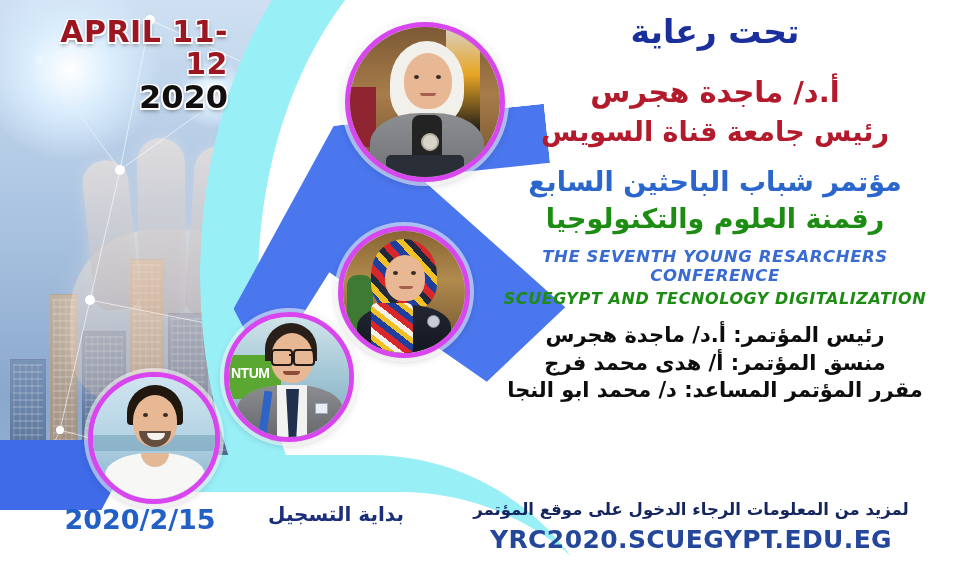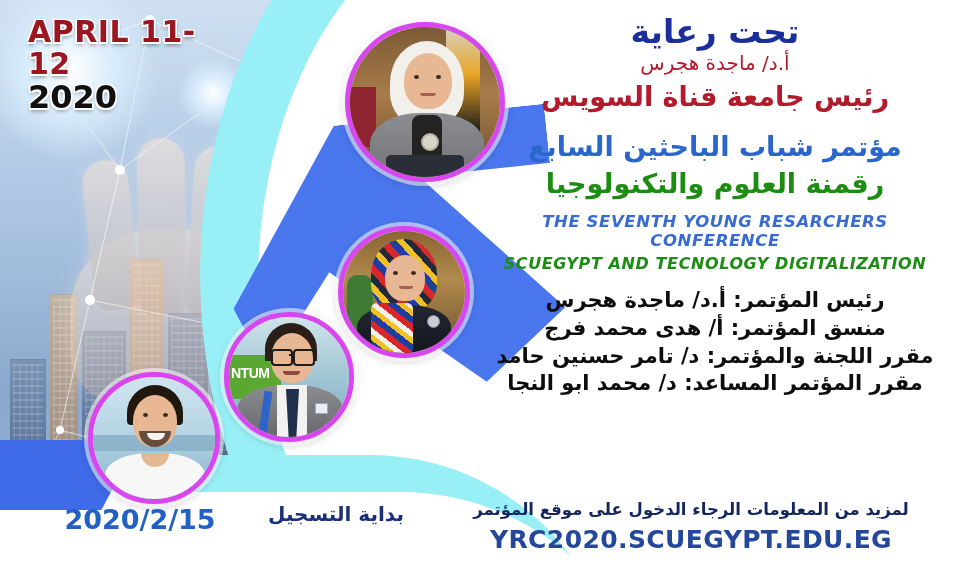--- a/index.html
+++ b/index.html
@@ -86,35 +86,35 @@
   .p-bg{position:absolute;inset:0;}
   .head{position:absolute;border-radius:50% 50% 45% 45%;background:#e8b894;}
   .body{position:absolute;border-radius:44% 44% 0 0;}
   .hijab{position:absolute;border-radius:50% 50% 38% 38%;}
   .eye{position:absolute;width:5px;height:4px;border-radius:50%;background:#3a2a20;}
   .mouth{position:absolute;height:3px;border-radius:0 0 8px 8px;background:#a6604f;}
   .glasses{position:absolute;border:2.5px solid #201b18;border-radius:4px;}
   .tie{position:absolute;background:#20304d;}
 
   
-  .date-badge{position:absolute;left:28px;top:16px;width:200px;text-align:left;z-index:30;}
+  .date-badge{position:absolute;left:28px;top:16px;width:200px;text-align:right;z-index:30;}
   .date-badge .l1{
     font-size:30px;font-weight:bold;color:#9c1621;letter-spacing:.5px;
     text-shadow:-1.5px -1.5px 0 #fff,1.5px -1.5px 0 #fff,-1.5px 1.5px 0 #fff,1.5px 1.5px 0 #fff,0 3px 4px rgba(0,0,0,.45);
     line-height:1.05;
   }
   .date-badge .l2{
     font-size:32px;font-weight:bold;color:#101010;margin-top:2px;
     text-shadow:-1.5px -1.5px 0 #fff,1.5px -1.5px 0 #fff,-1.5px 1.5px 0 #fff,1.5px 1.5px 0 #fff,0 3px 4px rgba(0,0,0,.4);
     line-height:1.05;
   }
 
   .right-col{position:absolute;left:480px;top:8px;width:470px;text-align:center;z-index:40;direction:rtl;}
   .t-patronage{font-size:33px;font-weight:bold;color:#1a2f9c;line-height:1.12;margin-top:6px;}
-  .t-name{font-size:20px;font-weight:normal;color:#b31a2c;line-height:1.2;margin-top:0;}
+  .t-name{font-size:29px;font-weight:bold;color:#b31a2c;line-height:1.2;margin-top:24px;}
   .t-role{font-size:27px;font-weight:bold;color:#b31a2c;line-height:1.2;margin-top:6px;}
   .t-conf-ar{font-size:27px;font-weight:bold;color:#2a66cc;line-height:1.2;margin-top:18px;}
   .t-theme-ar{font-size:27px;font-weight:bold;color:#1c8c12;line-height:1.2;margin-top:4px;}
   .t-conf-en{font-size:16.5px;font-weight:bold;font-style:italic;color:#3a6bd0;
              letter-spacing:.6px;margin-top:12px;direction:ltr;}
   .t-theme-en{font-size:16px;font-weight:bold;font-style:italic;color:#1c8c12;
              letter-spacing:.6px;margin-top:4px;direction:ltr;}
   .committee{margin-top:14px;}
   .committee div{font-size:21px;font-weight:bold;color:#0d0d0d;line-height:1.32;}
 
@@ -299,21 +299,20 @@
 
     <div class="t-conf-ar">مؤتمر شباب الباحثين السابع</div>
     <div class="t-theme-ar">رقمنة العلوم والتكنولوجيا</div>
 
     <div class="t-conf-en">THE SEVENTH YOUNG RESARCHERS CONFERENCE</div>
     <div class="t-theme-en">SCUEGYPT AND TECNOLOGY DIGITALIZATION</div>
 
     <div class="committee">
       <div>رئيس المؤتمر: أ.د/ ماجدة هجرس</div>
       <div>منسق المؤتمر: أ/ هدى محمد فرج</div>
-      <div>مقرر اللجنة والمؤتمر: د/ تامر حسنين حامد</div>
       <div>مقرر المؤتمر المساعد: د/ محمد ابو النجا</div>
     </div>
   </div>
 
   <div class="more-info">
     <div class="mi">لمزيد من المعلومات الرجاء الدخول على موقع المؤتمر</div>
     <div class="url">YRC2020.SCUEGYPT.EDU.EG</div>
   </div>
 
   <div class="reg" id="reg-end">

